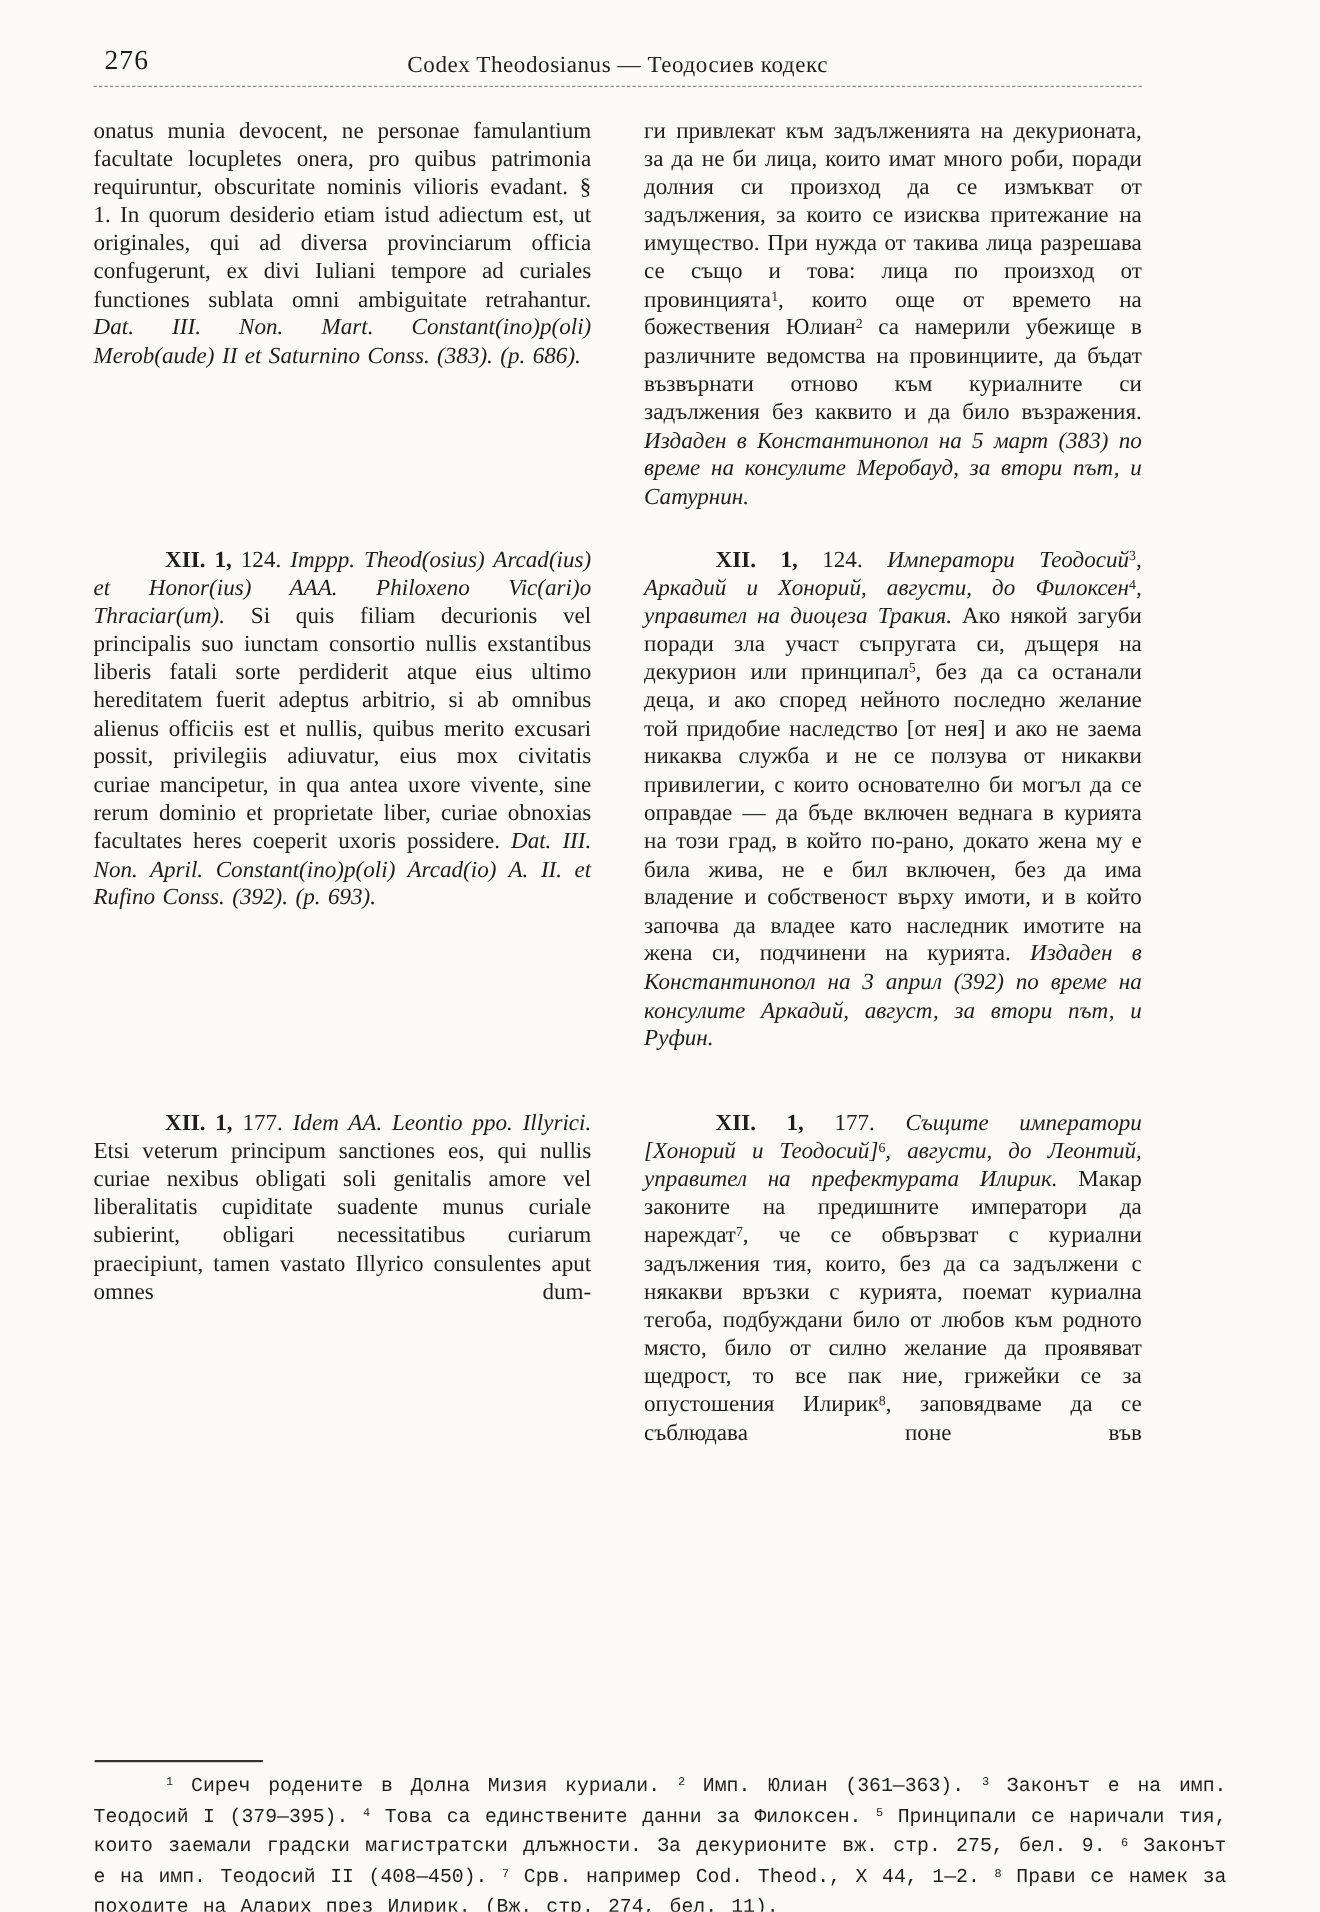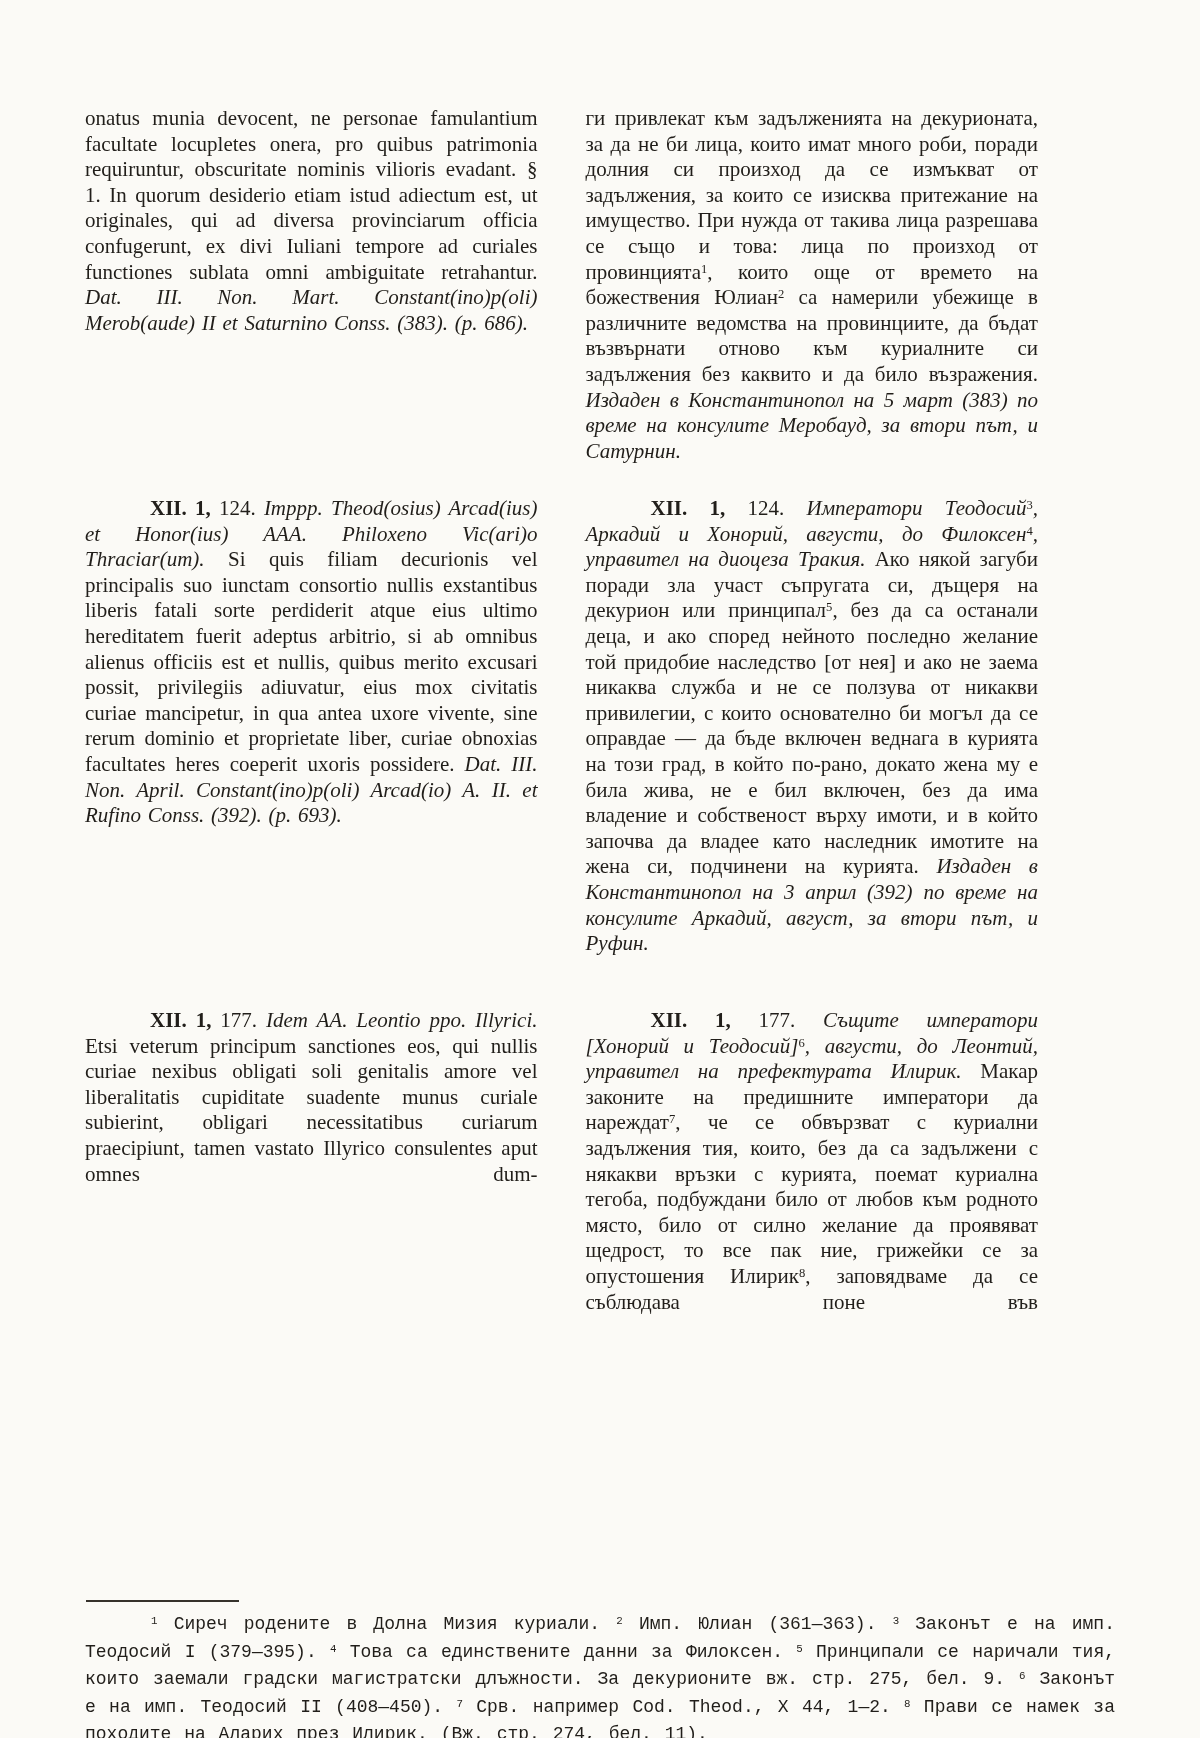--- a/index.html
+++ b/index.html
@@ -54,20 +54,24 @@
     font-size:18px;line-height:27.6px;
     text-align:justify;text-indent:66px;
     word-spacing:2px;
   }
 </style>
 </head>
 <body>
 
 <div class="sheet">
 
+  <header class="page-header">
+    <span class="page-number">276</span>
+    <span class="running-title">Codex Theodosianus — Теодосиев кодекс</span>
+  </header>
 
   <main>
     <div class="row row-1">
       <div class="col para"><span>onatus munia devocent, ne personae famulantium facultate locupletes onera, pro quibus patrimonia requiruntur, obscuritate nominis vilioris evadant. § 1. In quorum desiderio etiam istud adiectum est, ut originales, qui ad diversa provinciarum officia confugerunt, ex divi Iuliani tempore ad curiales functiones sublata omni ambiguitate retrahantur. </span><span class="i">Dat. III. Non. Mart. Constant(ino)p(oli) Merob(aude) II et Saturnino Conss. (383). (p. 686).</span></div>
       <div class="col para"><span>ги привлекат към задълженията на декурионата, за да не би лица, които имат много роби, поради долния си произход да се измъкват от задължения, за които се изисква притежание на имущество. При нужда от такива лица разрешава се също и това: лица по произход от провинцията</span><span class="sup">1</span><span>, които още от времето на божествения Юлиан</span><span class="sup">2</span><span> са намерили убежище в различните ведомства на провинциите, да бъдат възвърнати отново към куриалните си задължения без каквито и да било възражения. </span><span class="i">Издаден в Константинопол на 5 март (383) по време на консулите Меробауд, за втори път, и Сатурнин.</span></div>
     </div>
     <div class="row row-2">
       <div class="col para indent"><span class="b">XII. 1,</span><span> 124. </span><span class="i">Imppp. Theod(osius) Arcad(ius) et Honor(ius) AAA. Philoxeno Vic(ari)o Thraciar(um).</span><span> Si quis filiam decurionis vel principalis suo iunctam consortio nullis exstantibus liberis fatali sorte perdiderit atque eius ultimo hereditatem fuerit adeptus arbitrio, si ab omnibus alienus officiis est et nullis, quibus merito excusari possit, privilegiis adiuvatur, eius mox civitatis curiae mancipetur, in qua antea uxore vivente, sine rerum dominio et proprietate liber, curiae obnoxias facultates heres coeperit uxoris possidere. </span><span class="i">Dat. III. Non. April. Constant(ino)p(oli) Arcad(io) A. II. et Rufino Conss. (392). (p. 693).</span></div>
       <div class="col para indent"><span class="b">XII. 1,</span><span> 124. </span><span class="i">Императори Теодосий</span><span class="sup">3</span><span class="i">, Аркадий и Хонорий, августи, до Филоксен</span><span class="sup">4</span><span class="i">, управител на диоцеза Тракия.</span><span> Ако някой загуби поради зла участ съпругата си, дъщеря на декурион или принципал</span><span class="sup">5</span><span>, без да са останали деца, и ако според нейното последно желание той придобие наследство [от нея] и ако не заема никаква служба и не се ползува от никакви привилегии, с които основателно би могъл да се оправдае — да бъде включен веднага в курията на този град, в който по-рано, докато жена му е била жива, не е бил включен, без да има владение и собственост върху имоти, и в който започва да владее като наследник имотите на жена си, подчинени на курията. </span><span class="i">Издаден в Константинопол на 3 април (392) по време на консулите Аркадий, август, за втори път, и Руфин.</span></div>
     </div>

